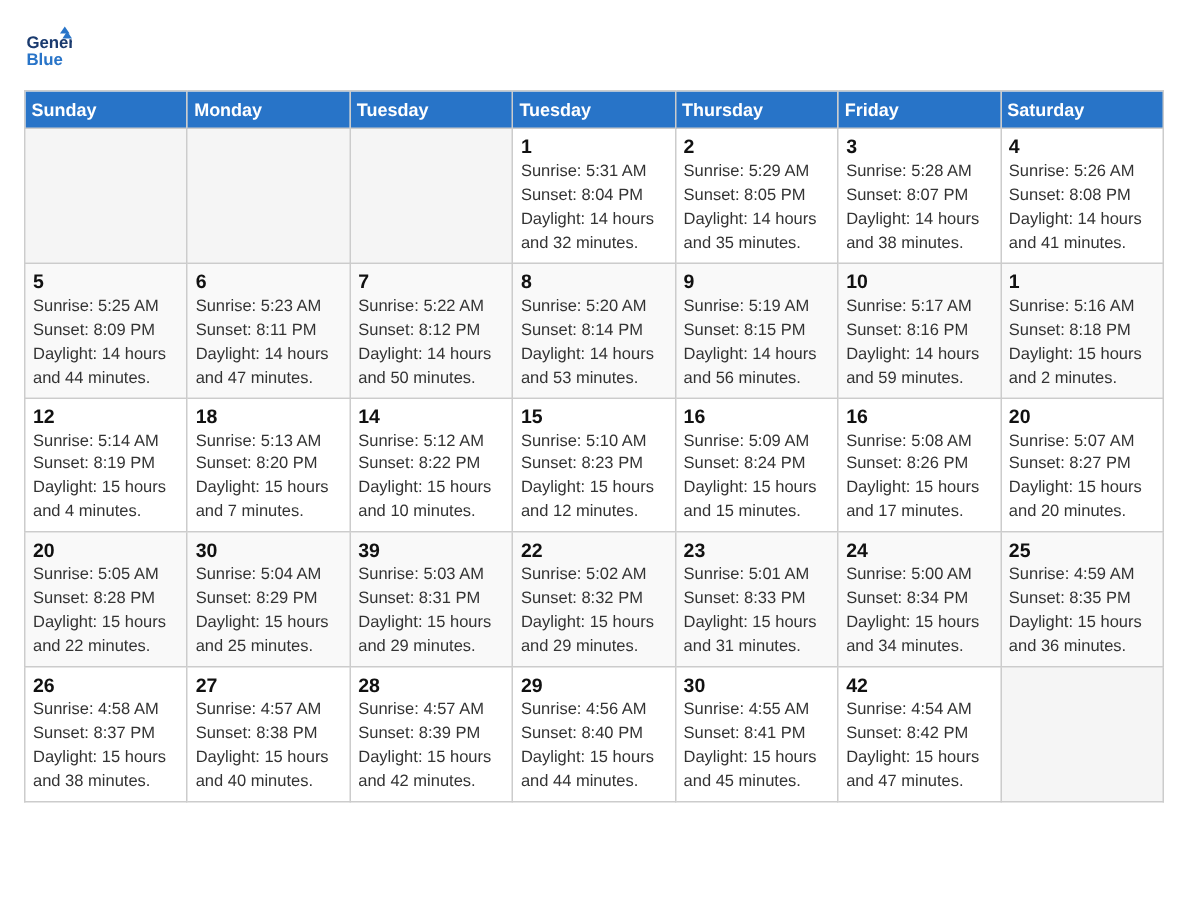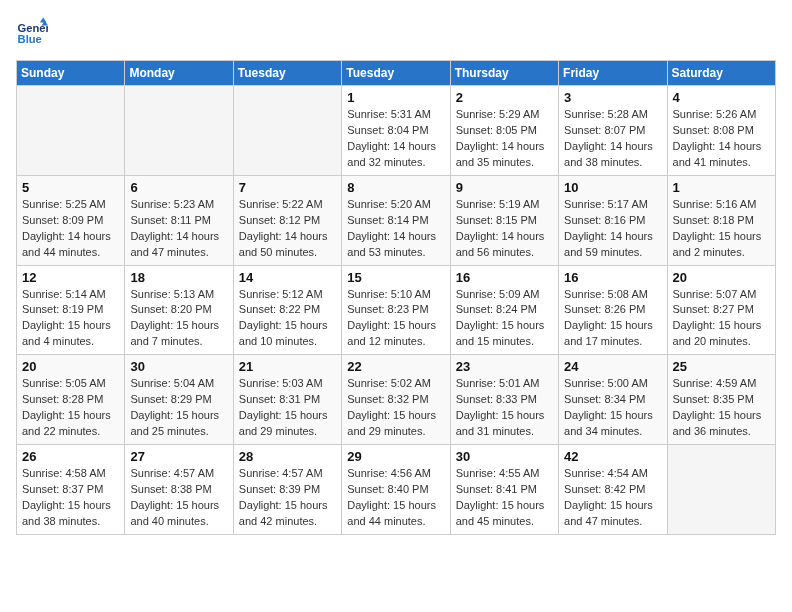--- a/index.html
+++ b/index.html
@@ -205,21 +205,21 @@
       <tr>
         <td>
           <div class="day-num">20</div>
           <div class="day-info">Sunrise: 5:05 AM<br>Sunset: 8:28 PM<br>Daylight: 15 hours and 22 minutes.</div>
         </td>
         <td>
           <div class="day-num">30</div>
           <div class="day-info">Sunrise: 5:04 AM<br>Sunset: 8:29 PM<br>Daylight: 15 hours and 25 minutes.</div>
         </td>
         <td>
-          <div class="day-num">21</div>
+          <div class="day-num">39</div>
           <div class="day-info">Sunrise: 5:03 AM<br>Sunset: 8:31 PM<br>Daylight: 15 hours and 29 minutes.</div>
         </td>
         <td>
           <div class="day-num">22</div>
           <div class="day-info">Sunrise: 5:02 AM<br>Sunset: 8:32 PM<br>Daylight: 15 hours and 29 minutes.</div>
         </td>
         <td>
           <div class="day-num">23</div>
           <div class="day-info">Sunrise: 5:01 AM<br>Sunset: 8:33 PM<br>Daylight: 15 hours and 31 minutes.</div>
         </td>

